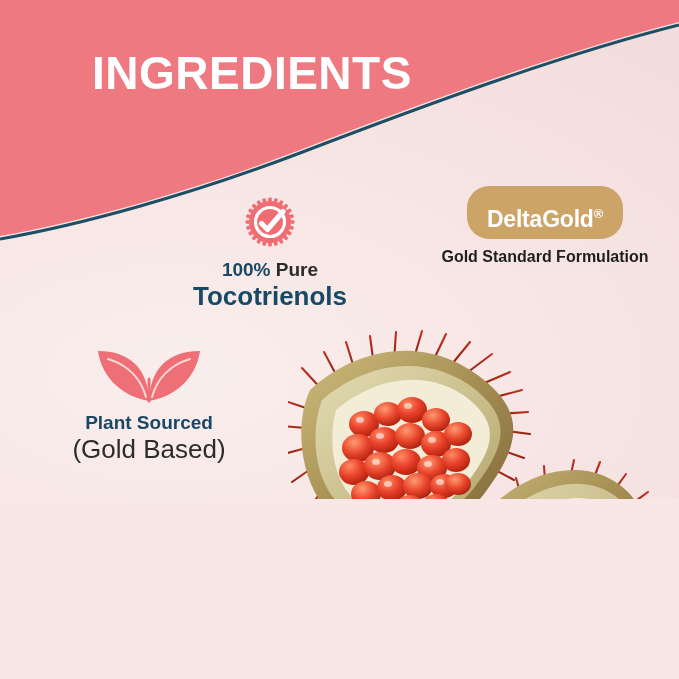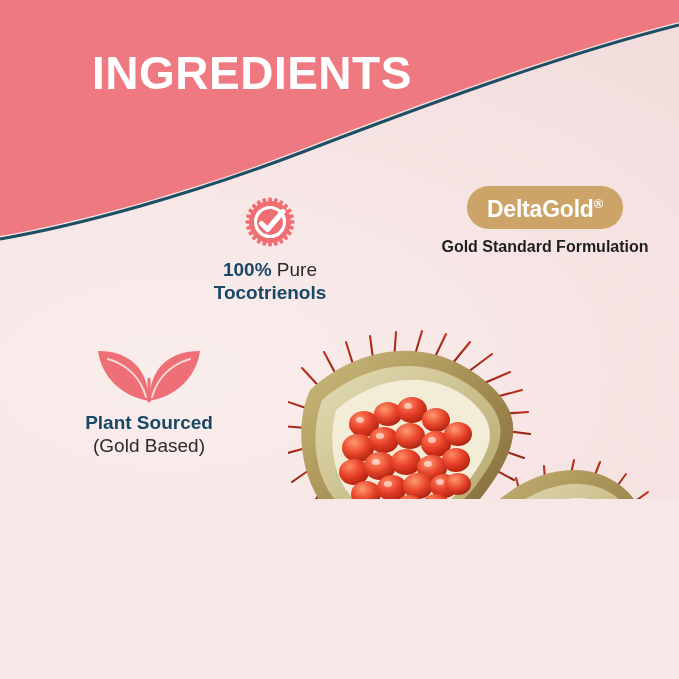--- a/index.html
+++ b/index.html
@@ -24,39 +24,39 @@
   .pod-wrap{position:absolute;left:288px;top:328px;width:370px;height:340px;}
   .pod-shadow{
     position:absolute;left:30px;top:235px;width:310px;height:70px;
     background:radial-gradient(50% 50% at 50% 50%, rgba(140,95,95,.30) 0%, rgba(160,110,110,0) 72%);
     filter:blur(5px);
   }
   
   .feature{position:absolute;text-align:center;}
   .f-label{line-height:1.22;}
   .l1{font-size:19px;font-weight:700;color:#194866;white-space:nowrap;}
-  .l1 .plain{font-weight:400;color:#2b2b2b;margin-top:20px;}
-  .l2{font-size:19px;font-weight:400;color:#2b2b2b;white-space:nowrap;}
+  .l1 .plain{font-weight:700;color:#2b2b2b;margin-top:20px;}
+  .l2{font-size:26px;font-weight:400;color:#2b2b2b;white-space:nowrap;}
   .l2.bold{font-weight:700;color:#194866;}
 
   
   #feature-pure{left:155px;top:196px;width:230px;}
   #feature-pure .icon{height:52px;margin-bottom:10px;}
   
   #feature-plant{left:35px;top:345px;width:228px;}
   #feature-plant .icon{height:60px;margin-bottom:6px;}
   
   #feature-award{left:105px;top:508px;width:200px;}
   #feature-award .icon{height:80px;margin-bottom:4px;}
 
   
   #deltagold-block{position:absolute;left:420px;top:186px;width:250px;text-align:center;}
   .dg-pill{
     display:inline-block;background:#cca467;border-radius:22px;
-    padding:12px 20px 8px 20px;
+    padding:22px 20px 8px 20px;
   }
   .dg-text{
     font-size:23px;font-weight:700;color:#ffffff;line-height:1;
     white-space:nowrap;letter-spacing:-.2px;
   }
   .dg-text sup{font-size:13px;font-weight:700;vertical-align:super;line-height:0;}
   .dg-sub{
     margin-top:9px;font-size:16px;font-weight:600;color:#1e1e1e;
     white-space:nowrap;
   }

